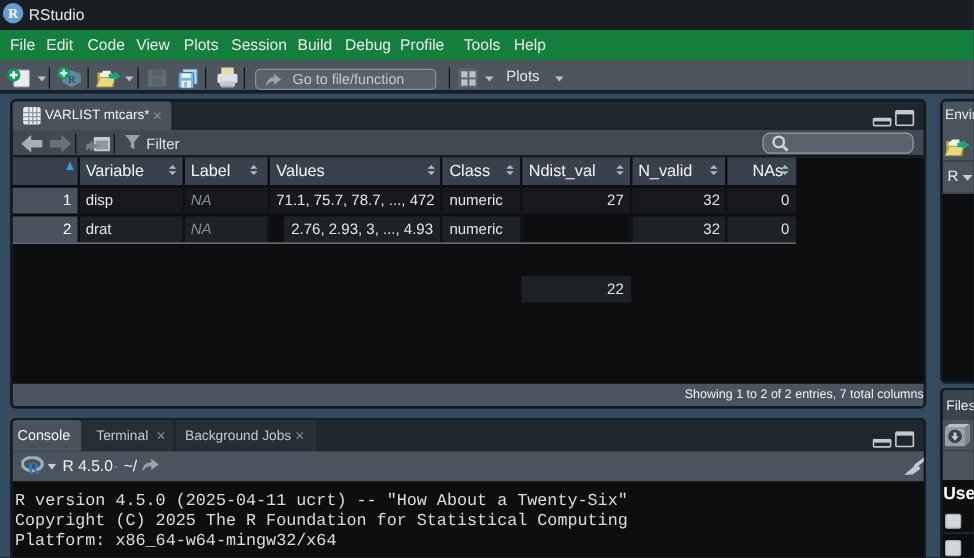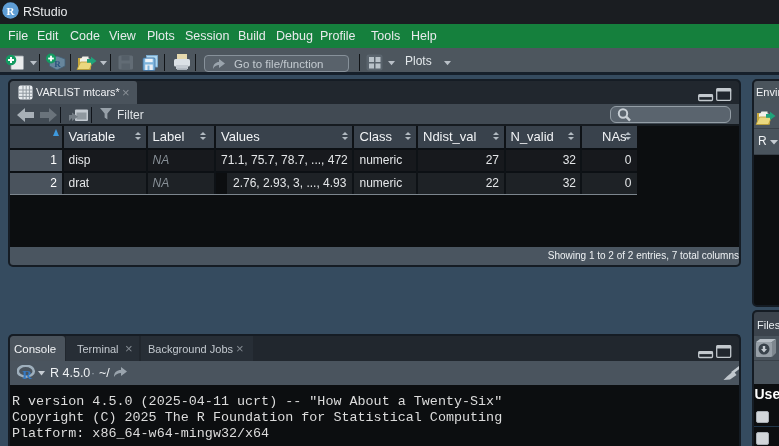--- a/index.html
+++ b/index.html
@@ -18,21 +18,21 @@
   .vline { position:absolute; top:45px; height:69px; width:2px; background:#0e1216; }
   .r1 { position:absolute; top:69px; height:21px; font-size:12px; color:#e4e6e8; background:#17191d; padding-top:3px; }
   .r2 { position:absolute; top:92px; height:21px; font-size:12px; color:#e4e6e8; background:#1e2226; padding-top:3px; }
   .numcell { background:#4a535d !important; color:#fff; text-align:right; }
   .na { font-style:italic; color:#878f96; }
   .sorter { position:absolute; width:7px; height:12px; }
   .sorter i { position:absolute; left:0; width:0; height:0; border-left:3px solid transparent; border-right:3px solid transparent; }
   .sorter .up { top:1px; border-bottom:3.8px solid #b2bac1; }
   .sorter .dn { top:6px; border-top:3.8px solid #b2bac1; }
   .statusbar { position:absolute; left:0; bottom:0; width:100%; height:18px; background:#4a5560; color:#eef1f3; font-size:10px; line-height:18px; padding-left:4px;text-align:right; }
-  #mainpane { left:8px; top:79px; width:733px; height:188px; }
+  #mainpane { left:8px; top:79px; width:733px; height:248px; }
   #vtoolbar { position:absolute; left:0; top:23px; width:100%; height:22px; background:#414a53; border-bottom:2px solid #161b20; }
   #bottompane { left:8px; top:334px; width:733px; height:120px; border-radius:5px 5px 0 0; border-bottom:none; }
   #ctoolbar { position:absolute; left:0; top:25px; width:100%; height:24px; background:#4a545e; }
   #consoletext { position:absolute; left:0; top:49px; width:100%; color:#dcdcdc; font-family:"Liberation Mono", monospace; font-size:13.4px; line-height:16.2px; padding:9px 0 0 2px; white-space:pre; }
   #rtpane { left:752px; top:79px; width:120px; height:228px; }
   #rbpane { left:752px; top:310px; width:120px; height:150px; border-radius:5px 5px 0 0; border-bottom:none; }
 </style>
 </head>
 <body>
 
@@ -219,21 +219,21 @@
   <div class="r1" style="left:205px;width:138px;padding-left:6px;">71.1, 75.7, 78.7, ..., 472</div>
   <div class="r1" style="left:343px;width:64px;padding-left:6.5px;">numeric</div>
   <div class="r1" style="left:407px;width:88px;padding-right:6px;text-align:right;">27</div>
   <div class="r1" style="left:495px;width:76px;padding-right:5px;text-align:right;">32</div>
   <div class="r1" style="left:571px;width:56px;padding-right:5.5px;text-align:right;">0</div>
   <div class="r2 numcell" style="left:0;width:53px;padding-right:6px;">2</div>
   <div class="r2" style="left:53px;width:84px;padding-left:5.5px;">drat</div>
   <div class="r2 na" style="left:137px;width:68px;padding-left:5.5px;">NA</div>
   <div class="r2" style="left:205px;width:138px;padding-left:6px;margin-left:12px;">2.76, 2.93, 3, ..., 4.93</div>
   <div class="r2" style="left:343px;width:64px;padding-left:6.5px;">numeric</div>
-  <div class="r2" style="left:407px;width:88px;padding-right:6px;text-align:right;">22</div>
+  <div class="r2" style="left:407px;width:88px;padding-right:6px;text-align:right;margin-top:48px;">22</div>
   <div class="r2" style="left:495px;width:76px;padding-right:5px;text-align:right;">32</div>
   <div class="r2" style="left:571px;width:56px;padding-right:5.5px;text-align:right;">0</div>
 
   <div class="abs" style="left:0;top:67px;width:627px;height:2px;background:#0c1014"></div>
   <div class="abs" style="left:0;top:90px;width:627px;height:2px;background:#0c1014"></div>
   <div class="vline" style="left:52px;"></div>
   <div class="vline" style="left:136px;"></div>
   <div class="vline" style="left:204px;"></div>
   <div class="vline" style="left:342px;"></div>
   <div class="vline" style="left:406px;"></div>

